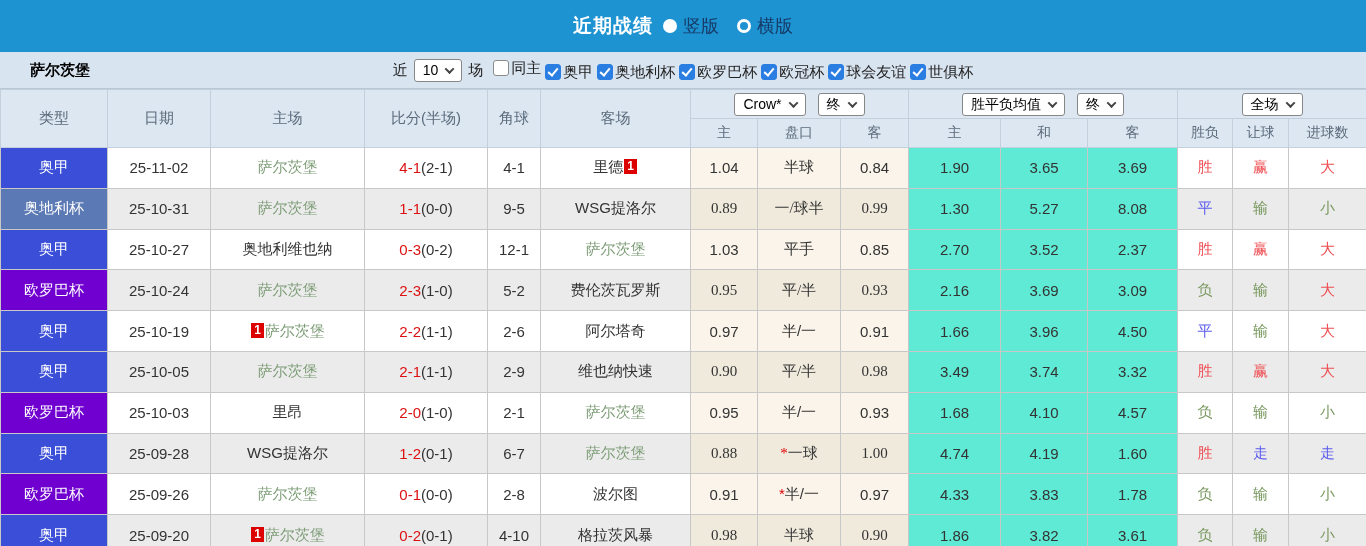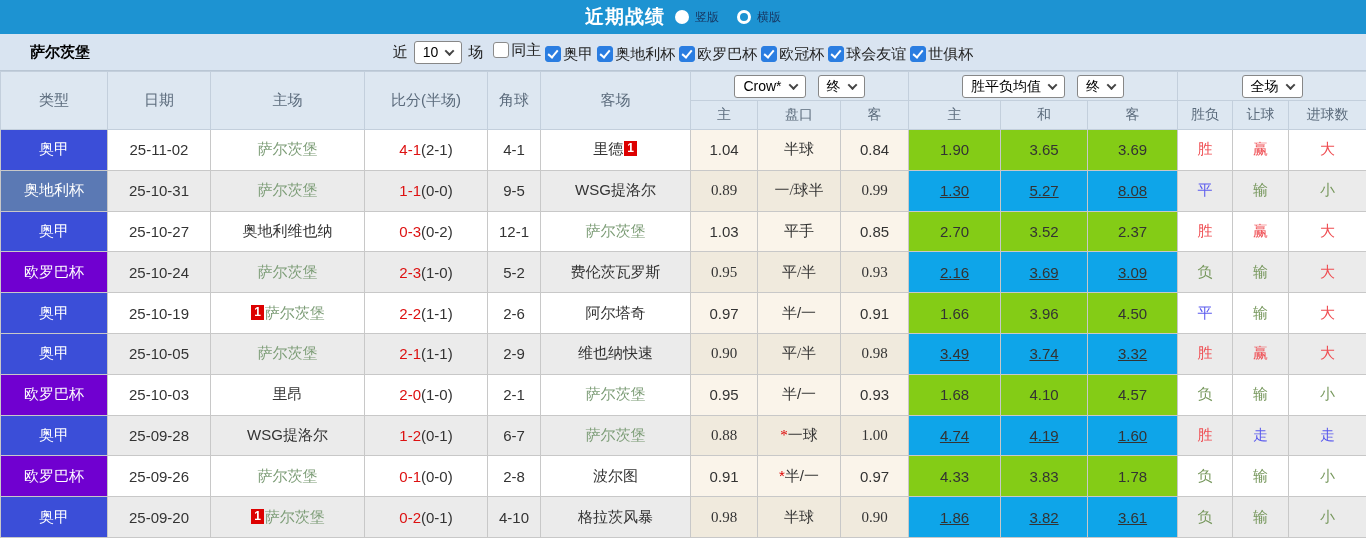--- a/index.html
+++ b/index.html
@@ -3,27 +3,27 @@
 <meta charset="utf-8">
 <style>
   * { box-sizing: border-box; margin: 0; padding: 0; }
   body {
     width: 1366px; height: 546px; overflow: hidden;
     font-family: "Liberation Sans", "DejaVu Sans", sans-serif;
     background: #fff;
   }
   
   .topbar {
-    height: 34px; background: #1d93d2; color: #fff;
+    height: 52px; background: #1d93d2; color: #fff;
     display: flex; align-items: center; justify-content: center; gap: 10px;
   }
   .topbar .title { font-size: 19px; font-weight: bold; letter-spacing: 1px; }
   .radio-group { display: flex; align-items: center; gap: 18px; }
   .radio-item { display: flex; align-items: center; gap: 6px; cursor: pointer; }
-  .radio-item .lbl { color: #173a66; font-size: 12px; }
+  .radio-item .lbl { color: #173a66; font-size: 18px; }
   .radio-dot { width: 14px; height: 14px; border-radius: 50%; background: #fff; }
   .radio-ring { width: 14px; height: 14px; border-radius: 50%; border: 3px solid #fff; background: transparent; }
   
   .filterbar {
     height: 37px; background: #d9e4f1; display: flex; align-items: center;
     padding: 0 10px; position: relative; border-bottom: 1px solid #b9c6d4;
   }
   .teamname { position: absolute; left: 30px; font-size: 15px; font-weight: bold; color: #000; }
   .filters { margin: 0 auto; display: flex; align-items: center; gap: 6px; font-size: 15px; color: #222; }
   .sel {
@@ -53,22 +53,22 @@
   thead th { background: #dde7f1; color: #5b6b7c; font-weight: normal; border-color: #c3cfdc; }
   .hrow1 th { height: 29px; font-size: 15px; }
   .hrow2 th { height: 29px; font-size: 14px; }
   .ddcell { background: #dde7f1; }
   .ddwrap { display: flex; align-items: center; justify-content: center; gap: 12px; }
   tbody tr { height: 40.8px; font-size: 15px; color: #333; }
   tbody tr.odd  td { background: #fff; }
   tbody tr.even td { background: #ebebeb; }
   tbody tr.odd  td.col-crow { background: #faf4ea; }
   tbody tr.even td.col-crow { background: #f0eadd; font-family: Liberation Serif, serif; }
-  tbody tr.odd  td.col-mean { background: #84cc16; }
-  tbody tr.even td.col-mean { background: #0ea5e9; text-decoration: underline; }
+  tbody tr.odd  td.col-mean { background: #5eead4; }
+  tbody tr.even td.col-mean { background: #5eead4; }
   td.type-cell { color: #fff; font-size: 15px; }
   .t-lg  { background: #3b4ed8 !important; }
   .t-cup { background: #5b79b4 !important; }
   .t-uel { background: #7000d0 !important; }
   .self { color: #7d9d77; }
   .score-red { color: #dd1111; }
   .half { color: #333; }
   .badge {
     display: inline-block; background: #dd0000; color: #fff;
     font-size: 12px; line-height: 15px; padding: 0 3px; margin: 0 1px;

